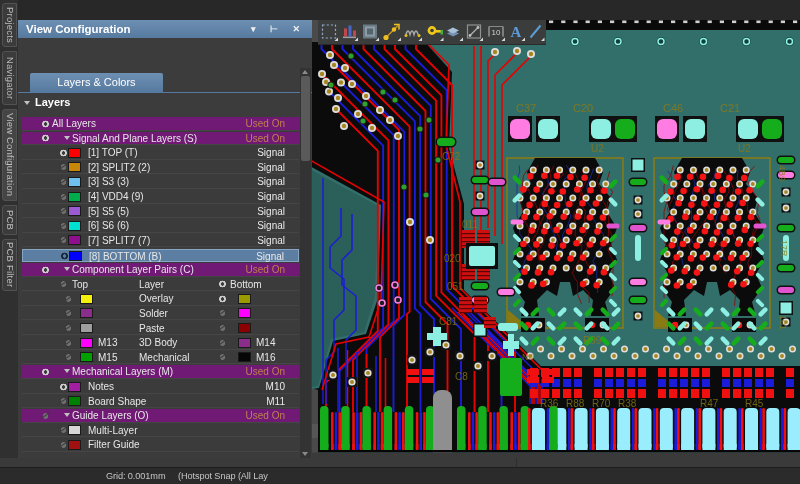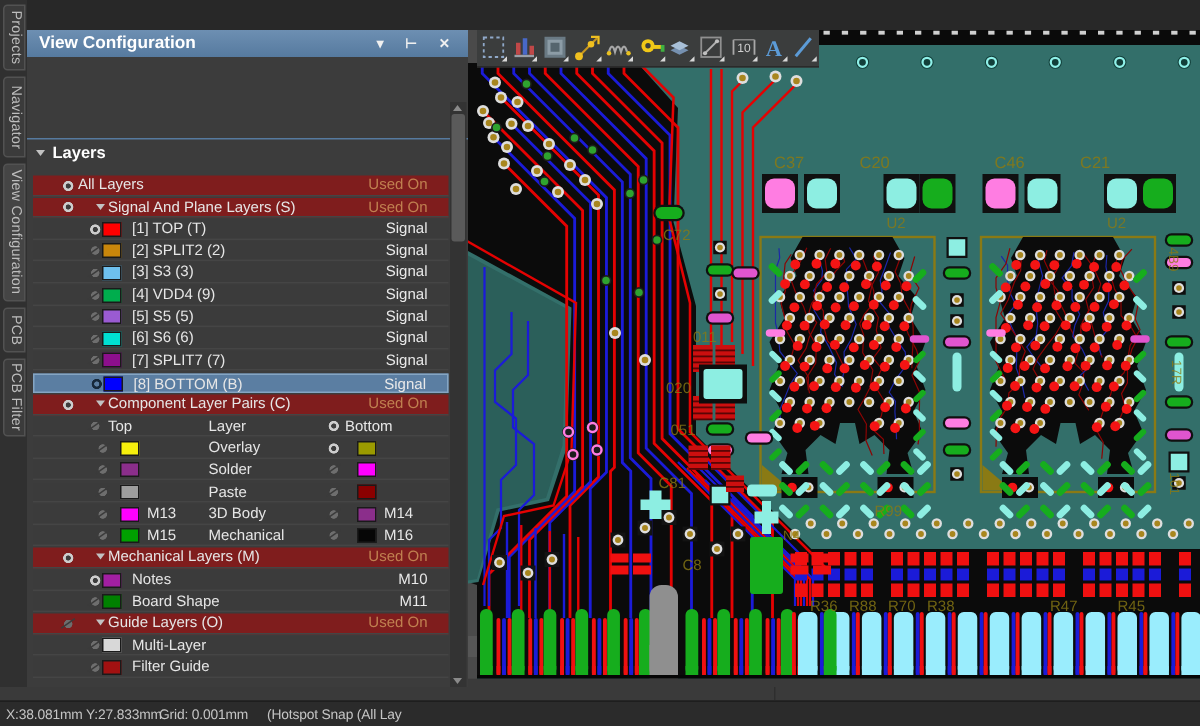--- a/index.html
+++ b/index.html
@@ -30,21 +30,21 @@
   background:#9a9a9a; transform:rotate(45deg); }
 .ptab { position:absolute; top:53px; height:19px; font-size:11px; line-height:18px; text-align:center; }
 #ptab1 { left:12px; width:133px; background:linear-gradient(#6d8fb2,#567a9f); color:#fff; border-radius:2px 2px 0 0; }
 #ptab2 { left:145px; width:103px; background:#3f3f3f; border:1px solid #5a5a5a; border-bottom:none; color:#e4e4e4; border-radius:2px 2px 0 0; }
 #tabline { position:absolute; left:0px; top:72px; width:294px; height:1px; background:#567a9f; }
 #layershdr { position:absolute; left:6px; top:76px; color:#fff; font-size:11px; font-weight:bold; }
 #layershdr .tri { position:relative; left:0; top:-1px; margin-right:5px; }
 
 .prow { position:absolute; left:4px; width:277px; height:13.6px; background:#3b3b3b;
   border-bottom:1px solid #454545; font-size:10px; color:#e6e6e6; }
-.prow.sect { background:#7f1d1d; }
+.prow.sect { background:#701a75; }
 .prow.sel { background:#5b7ea2; border:1px solid #85a5c3; }
 .prow span.t { position:absolute; top:1px; white-space:nowrap; }
 .used { position:absolute; right:14px; top:1px; color:#c08050; }
 .sig { position:absolute; right:14px; top:1px; color:#e9e9e9; }
 .sw { position:absolute; top:1.5px; width:13px; height:10px; border:1px solid #1a1a1a; }
 .tri { position:absolute; top:4px; width:0; height:0; display:inline-block;
   border-left:3.5px solid transparent; border-right:3.5px solid transparent; border-top:4.5px solid #c2c2c2; }
 .eye { position:absolute; top:2.5px; width:9px; height:8px; }
 .eye.eyeon { background:radial-gradient(circle at 50% 50%, #3c3c3c 0 1.5px, #cdcdcd 1.9px 3.2px, transparent 3.6px); }
 .prow.sel .eye.eyeon { background:radial-gradient(circle at 50% 50%, #5b7ea2 0 1.5px, #16283a 1.9px 3.2px, transparent 3.6px); }
@@ -1430,20 +1430,21 @@
       </svg></div>
 <div id="sidebar">
   <div class="vtab" style="top:3px;height:44px">Projects</div>
   <div class="vtab" style="top:51px;height:54px">Navigator</div>
   <div class="vtab" style="top:109px;height:92px;background:#454545">View Configuration</div>
   <div class="vtab" style="top:205px;height:30px">PCB</div>
   <div class="vtab" style="top:239px;height:52px">PCB Filter</div>
 </div>
 <div id="panel">
   <div id="ptitle">View Configuration<span class="ticons">▾&nbsp;⊢&nbsp;✕</span></div>
+  <div id="ptab1" class="ptab">Layers &amp; Colors</div>
   <div id="tabline"></div>
   <div id="layershdr"><span class="tri"></span>Layers</div>
   <div id="rows">
         <div class="prow sect" style="top:97.0px">
           <span class="eye eyeon" style="left:19px"></span>
           <span class="t" style="left:30px">All Layers</span>
           <span class="used">Used On</span>
         </div>
         <div class="prow sect" style="top:111.6px">
           <span class="eye eyeon" style="left:19px"></span>
@@ -1589,16 +1590,15 @@
   <div id="pscroll">
         <span class="ar up"></span>
         <div class="thumb"></div>
         <span class="ar dn"></span>
       </div>
 </div>
 <div id="statusband">
       <span class="vline"></span>
     </div>
 <div id="statusbar">
-  <span style="left:4px">X:38.081mm Y:27.833mm</span>
   <span style="left:106px">Grid: 0.001mm</span>
   <span style="left:178px">(Hotspot Snap (All Lay</span>
 </div>
 </div>
 </body></html>

